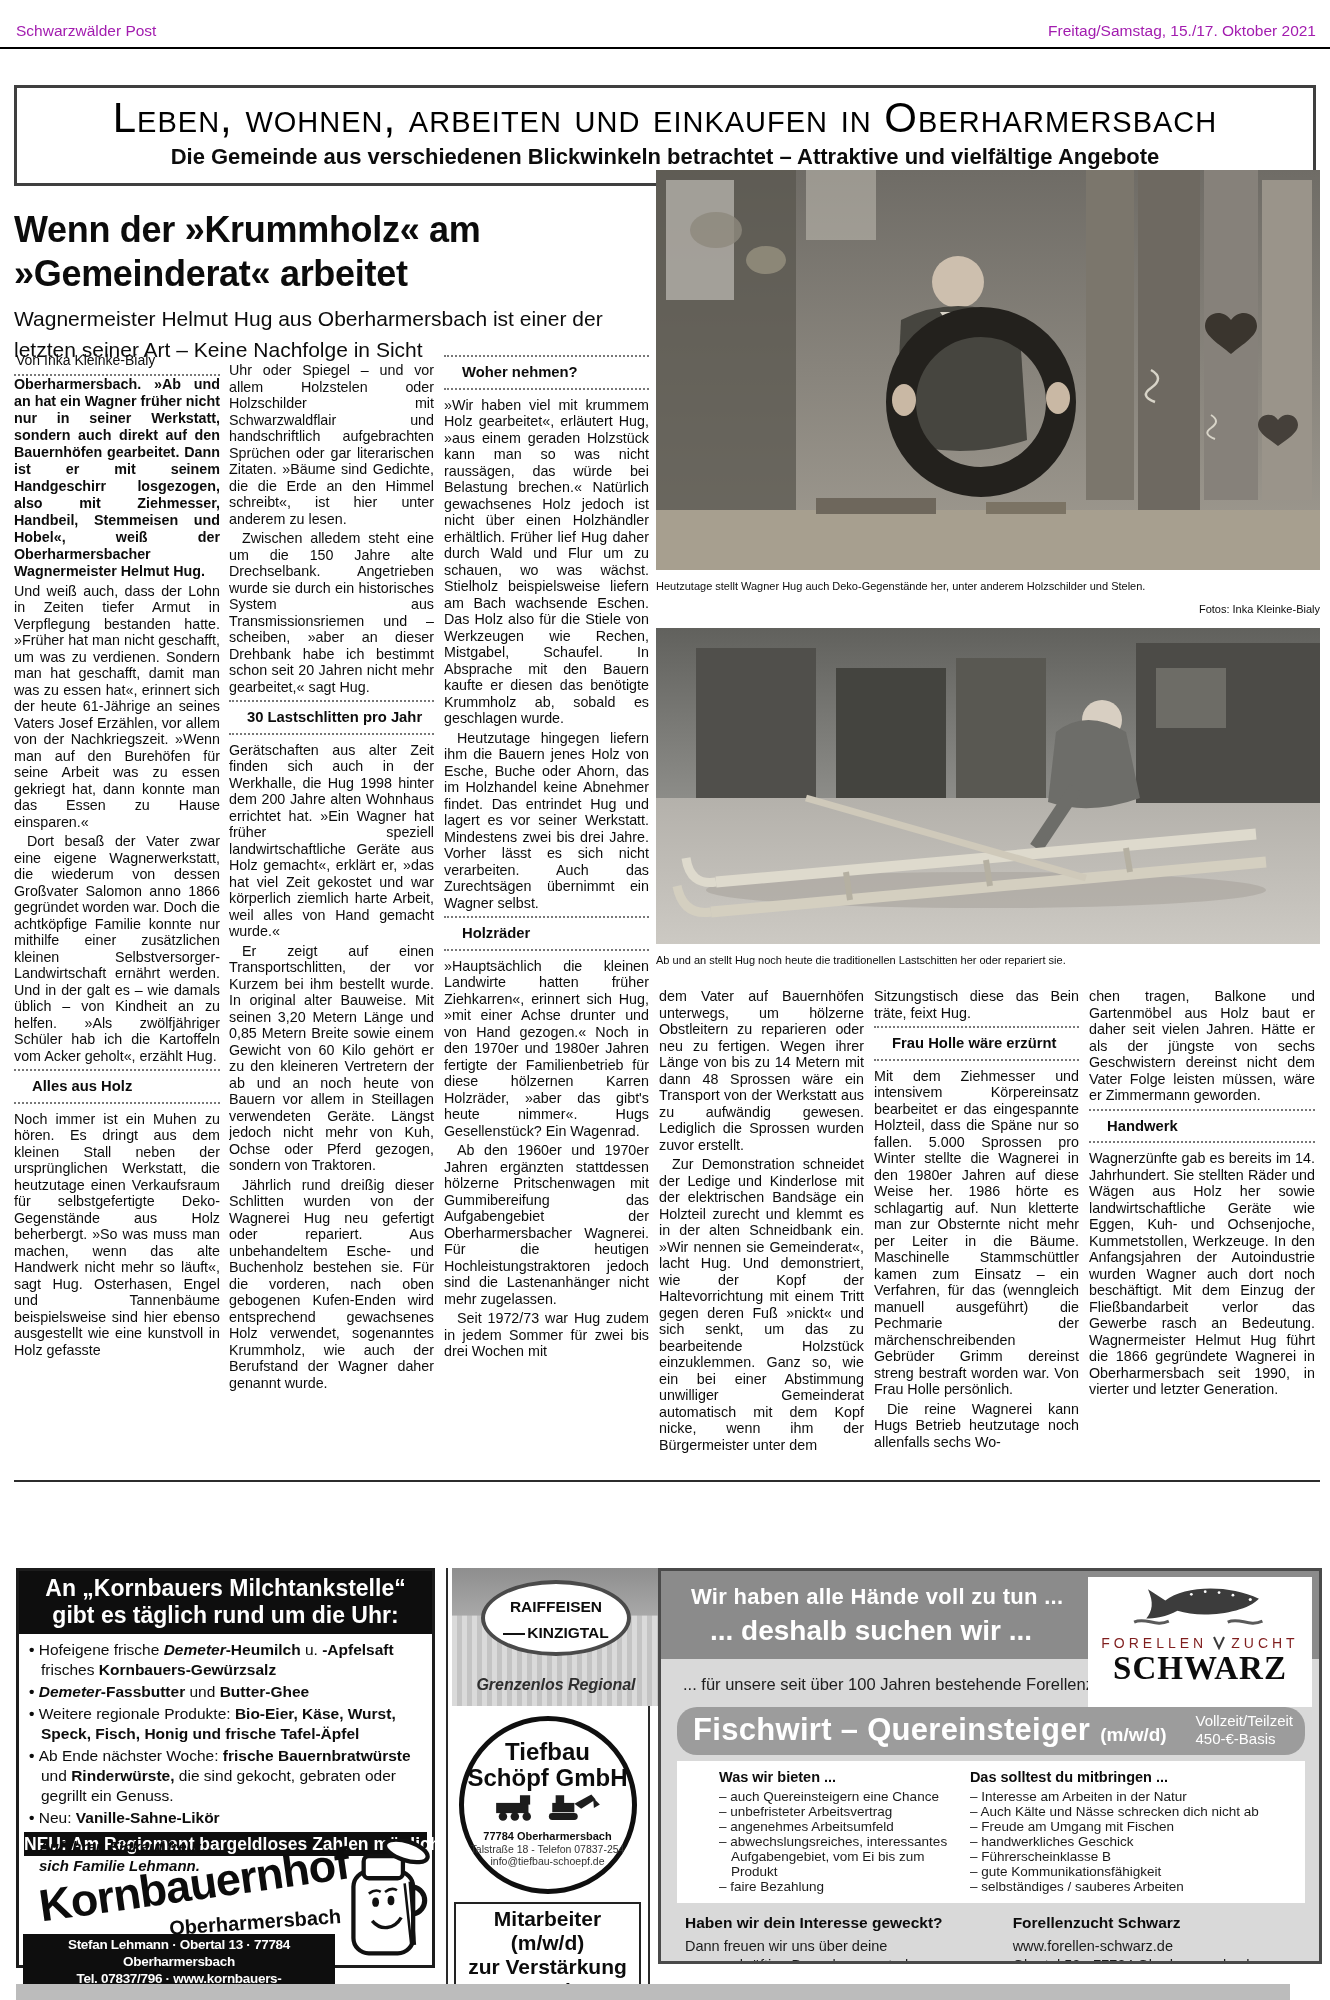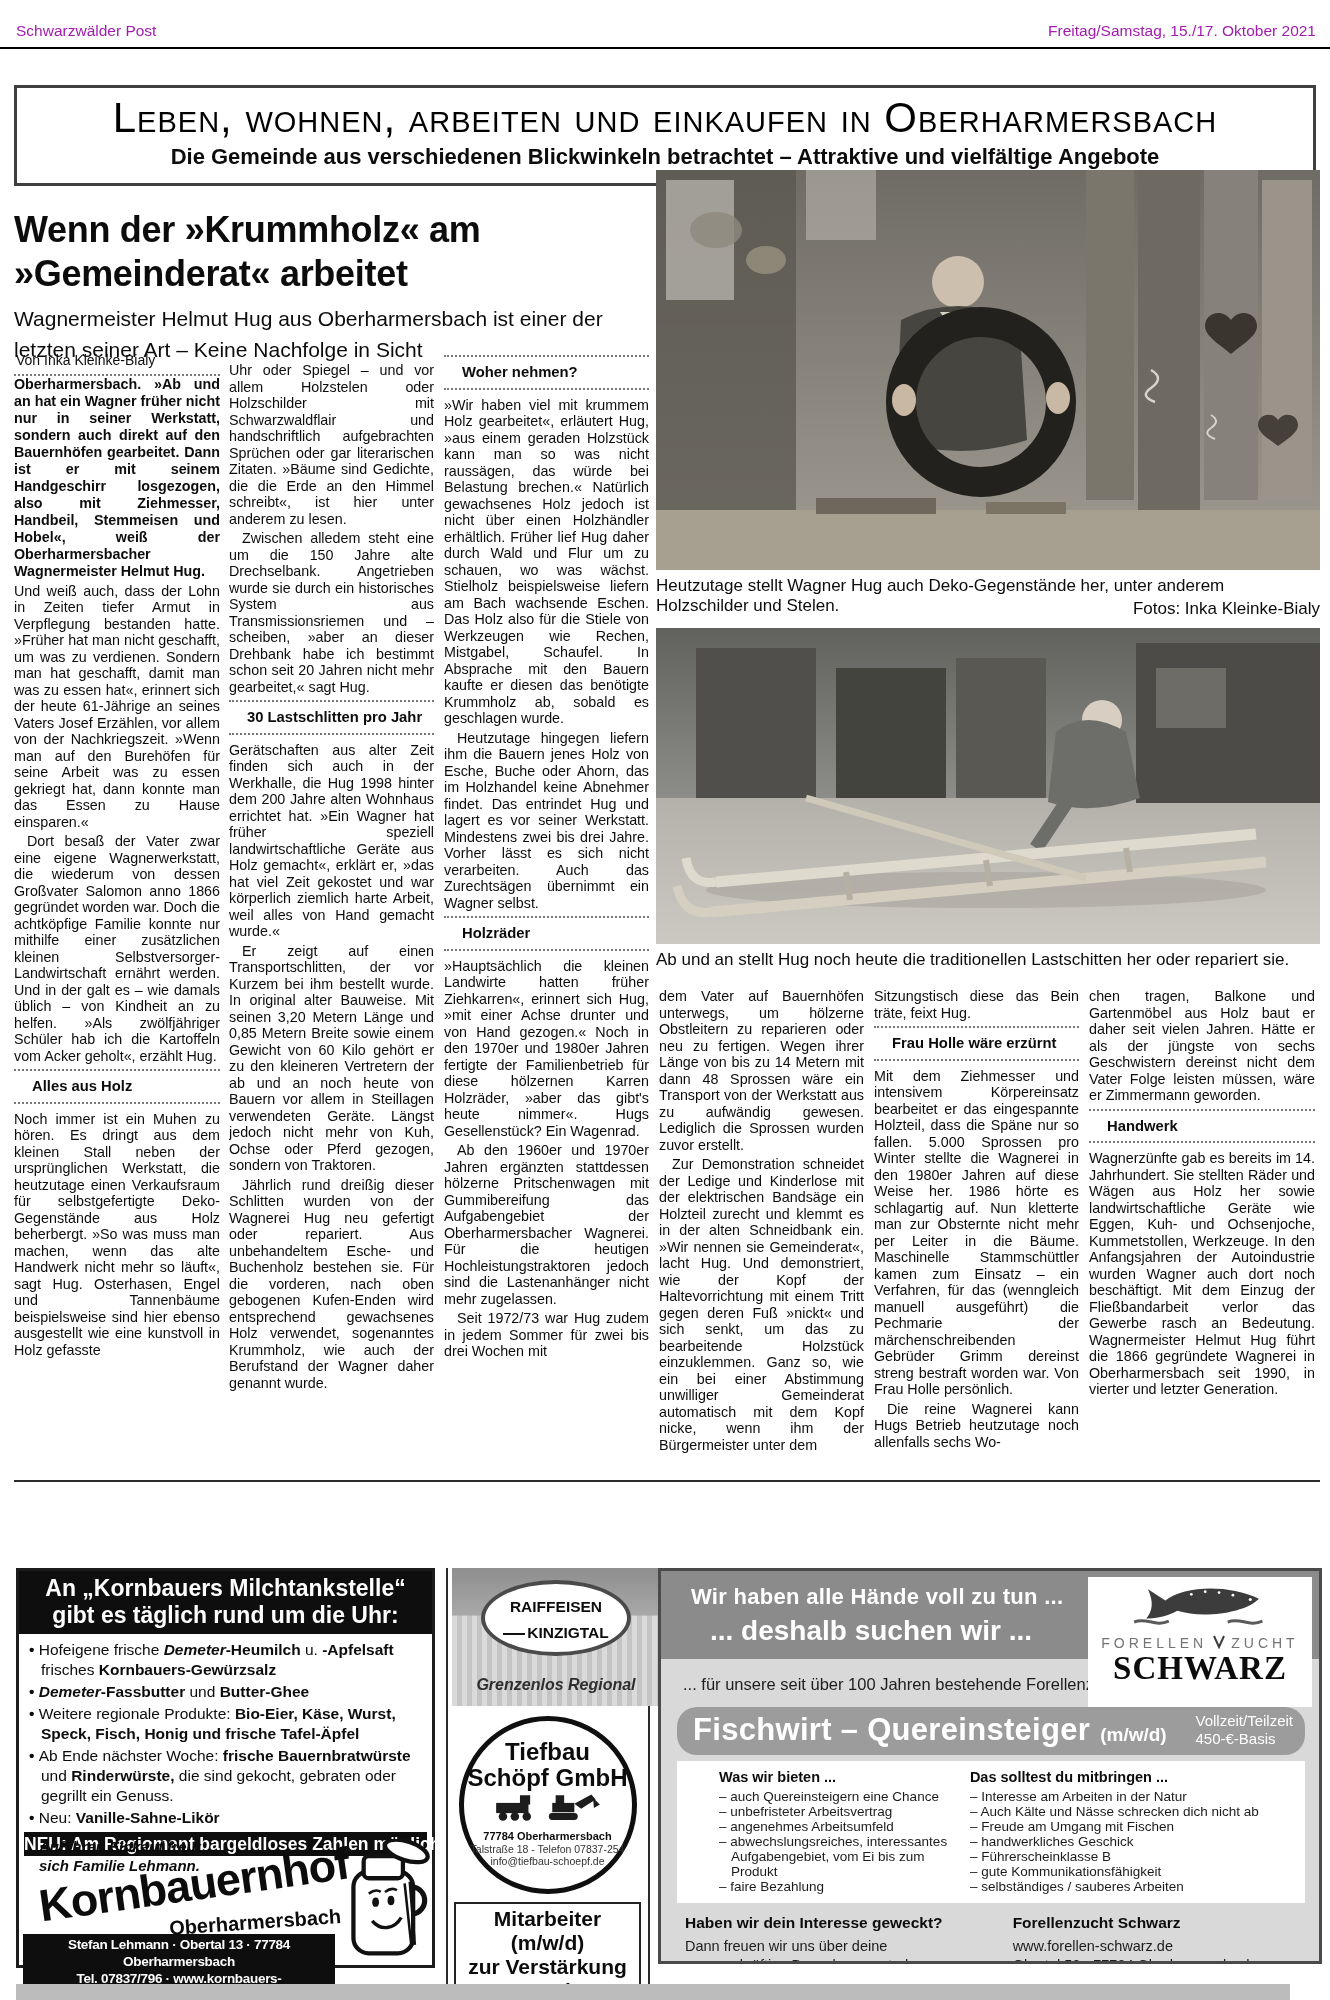--- a/index.html
+++ b/index.html
@@ -26,21 +26,21 @@
   .col{position:absolute;font-size:14.3px;line-height:16.5px;text-align:justify;overflow:hidden;}
   .col p{margin:0 0 3px 0;text-indent:13px;}
   .col p.nf{text-indent:0;}
   .col p.lead{font-weight:bold;text-indent:0;line-height:17px;}
   .byline{font-size:14px;text-align:left;padding:0 0 5px 2px;border-bottom:2px dotted #777;}
   .colsub{font-weight:bold;font-size:14.8px;text-align:left;border-top:2px dotted #777;border-bottom:2px dotted #777;
           padding:7px 0 7px 18px;margin:5px 0 7px 0;}
 
   
   .photo{background:#888;overflow:hidden;}
-  .cap{font-size:17px;line-height:20px;text-align:left;}
+  .cap{font-size:11px;line-height:20px;text-align:left;}
   .credit{position:absolute;right:0;bottom:0;}
 
   .end-rule{left:14px;width:1306px;top:1480px;height:2px;background:#2c2c2c;}
 
   
   .kad{left:16px;top:1568px;width:419px;height:400px;border:3px solid #1c1c1c;box-sizing:border-box;background:#fff;}
   .kad-head{background:#0e0e0e;color:#fff;font-weight:bold;font-size:23px;line-height:27px;text-align:center;padding:4px 0 5px 0;}
   .kli{font-size:15.5px;line-height:20px;padding:0 6px 0 22px;text-indent:-12px;margin-top:2px;}
   .kli .b{font-weight:bold;}
   .kli .bi{font-weight:bold;font-style:italic;}
@@ -79,22 +79,22 @@
   .tad-hire{margin:8px 2px 0 2px;border:2.5px solid #222;text-align:center;font-weight:bold;
             font-size:21px;line-height:24px;padding:3px 0;}
 
   
   .fad{left:658px;top:1568px;width:664px;height:396px;border:3px solid #4a4a4a;box-sizing:border-box;
        background:#d9d9d9;overflow:hidden;}
   .fad-band{height:88px;background:#8b8b8b;}
   .fad-h1{color:#fff;font-size:22px;font-weight:bold;padding:13px 0 0 30px;letter-spacing:0.3px;}
   .fad-h2{color:#fff;font-size:28px;font-weight:bold;width:420px;text-align:center;margin-top:5px;}
   .fad-logo{position:absolute;top:6px;right:7px;width:224px;height:130px;background:#fff;text-align:center;}
-  .fad-lrow{display:flex;justify-content:center;align-items:flex-start;gap:6px;font-size:14px;letter-spacing:4px;
-            color:#737373;margin-top:2px;}
+  .fad-lrow{display:flex;justify-content:center;align-items:center;gap:6px;font-size:14px;letter-spacing:4px;
+            color:#7f1d1d;margin-top:2px;}
   .fad-lname{font-family:"Liberation Serif",serif;font-size:33px;font-weight:bold;letter-spacing:1px;line-height:34px;}
   .fad-intro{font-size:16.5px;color:#1d1d1d;margin:16px 0 0 22px;}
   .fad-job{margin:13px 14px 0 16px;background:#9c9c9c;display:flex;align-items:center;padding:5px 12px 7px 16px;color:#fff;border-radius:20px;}
   .fad-job-title{font-size:31px;font-weight:bold;letter-spacing:0.3px;}
   .fad-job-suffix{font-size:19px;font-weight:bold;margin:10px 0 0 10px;}
   .fad-job-type{margin-left:auto;font-size:15px;line-height:18px;}
   .fad-panel{margin:6px 14px 0 16px;background:#fff;display:flex;padding:8px 0 9px 0;}
   .fad-colL{width:46%;padding-left:42px;box-sizing:border-box;}
   .fad-colR{padding-left:4px;}
   .fad-ltitle{font-weight:bold;font-size:14.5px;margin-bottom:4px;}

